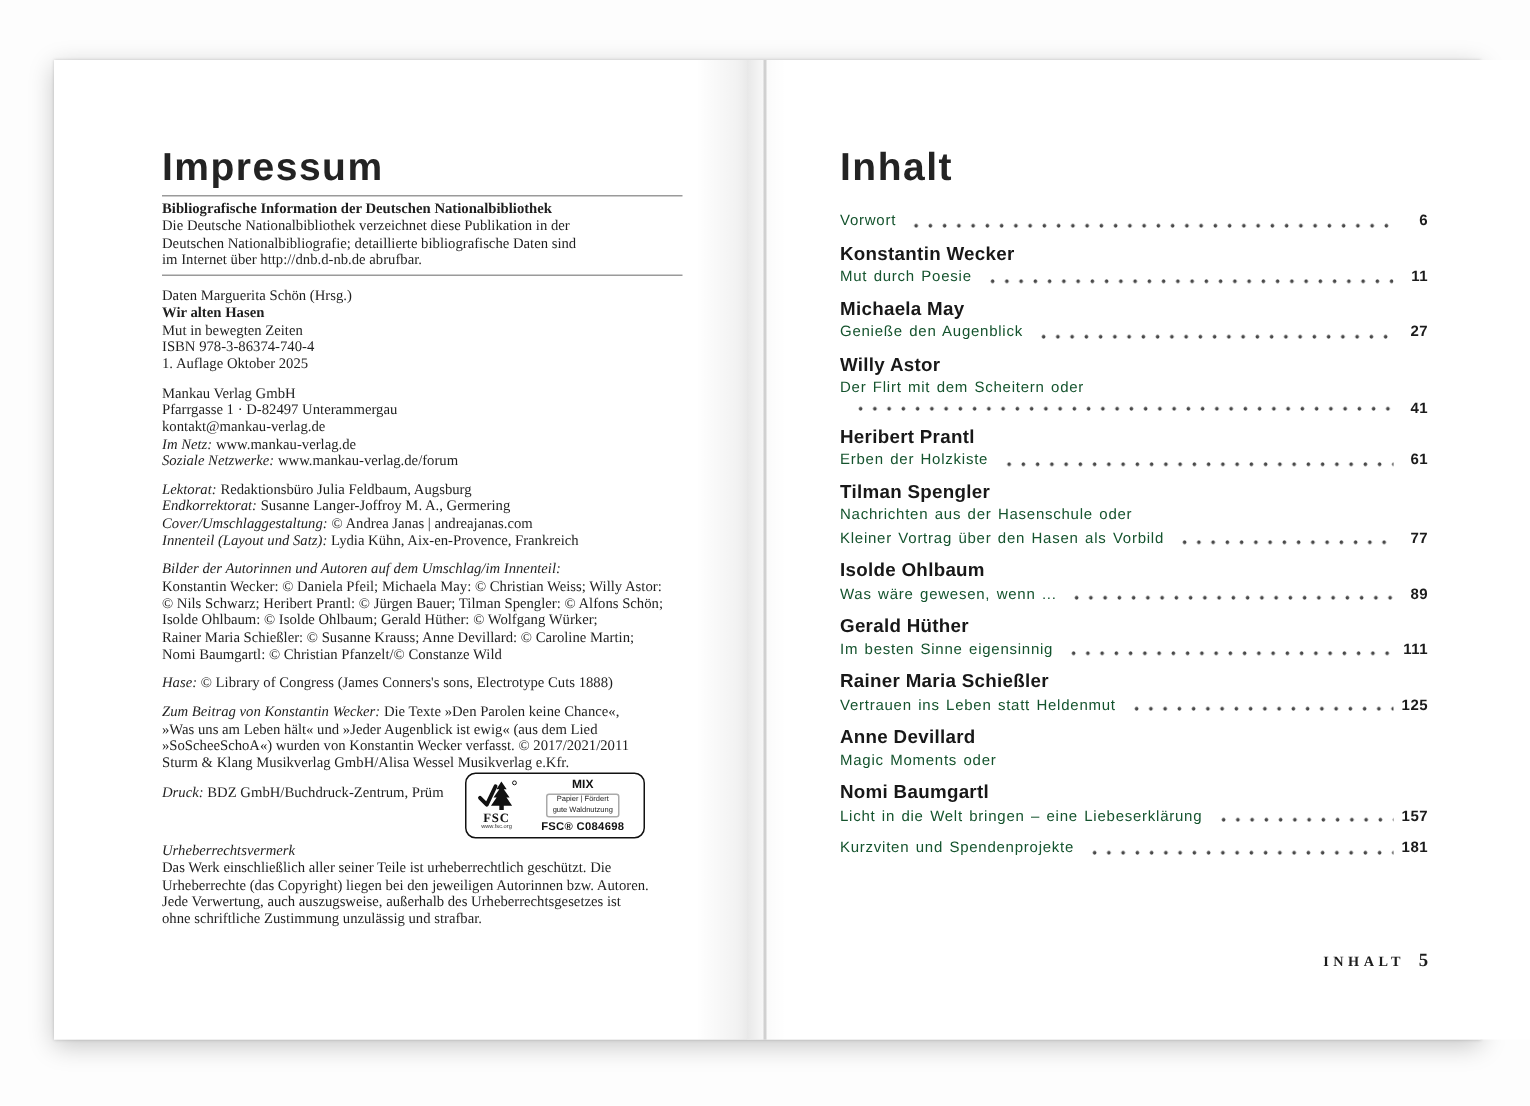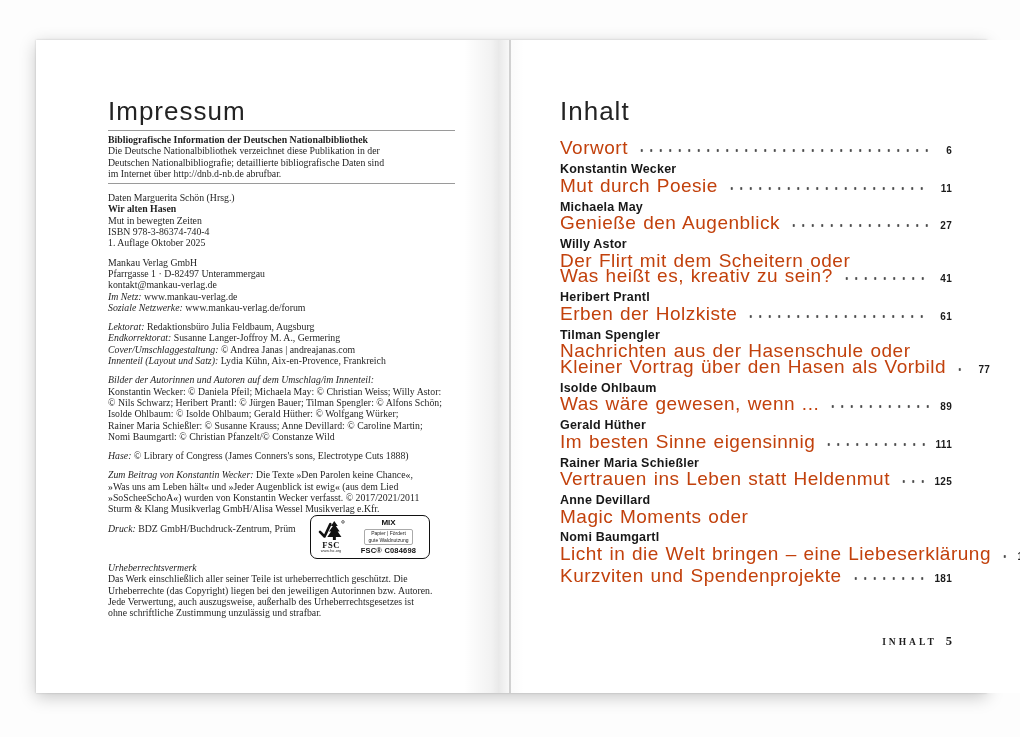--- a/index.html
+++ b/index.html
@@ -13,21 +13,21 @@
   .page-left::after{content:'';position:absolute;top:0;right:0;width:46px;height:100%;
       background:linear-gradient(to right, rgba(0,0,0,0) 0%, rgba(0,0,0,0.05) 60%, rgba(0,0,0,0.14) 100%);pointer-events:none;}
   .page-right::before{content:'';position:absolute;top:0;left:0;width:26px;height:100%;
       background:linear-gradient(to right, rgba(0,0,0,0.09) 0%, rgba(0,0,0,0.02) 50%, rgba(0,0,0,0) 100%);pointer-events:none;}
   .seam{position:absolute;top:0;left:473px;width:2px;height:653px;background:rgba(0,0,0,0.16);}
 
   .page-content{position:relative;height:100%;box-sizing:border-box;}
   .page-left .page-content{padding:58px 55px 0 72px;}
   .page-right .page-content{padding:58px 75px 0 62px;}
 
-  h1.page-title{margin:0;font-family:"Liberation Sans", sans-serif;font-weight:400;
+  h1.page-title{margin:0;font-family:"Liberation Sans", sans-serif;font-weight:700;
       font-size:26px;line-height:26px;letter-spacing:1px;color:#232323;}
   .page-left h1.page-title{margin-bottom:6px;}
   .page-right h1.page-title{margin-bottom:16px;}
 
   
   .imp-block{margin:0 0 8px 0;}
   .imp-line{white-space:nowrap;font-size:9.8px;line-height:11.3px;color:#1f1f1f;}
   .seg-i{font-style:italic;}
   .seg-b{font-weight:700;text-align:center;}
   .blk-biblio{border-top:1px solid #9a9a9a;border-bottom:1px solid #9a9a9a;padding:3px 0 4px 0;}
@@ -43,21 +43,21 @@
   .fsc-right{display:flex;flex-direction:column;align-items:center;line-height:1.25;flex:1;}
   .fsc-mix{font-weight:700;font-size:8px;color:#111;}
   .fsc-claim{border:0.5px solid #aaa;border-radius:2px;padding:0.5px 3px;margin:1px 0;
       font-size:5px;color:#222;text-align:center;line-height:1.3;}
   .fsc-cert{font-weight:700;font-size:7.5px;color:#111;letter-spacing:0.2px;}
 
   
   .toc-entry{margin:0 0 6px 0;font-family:"Liberation Sans", sans-serif;}
   .toc-author{font-size:12.5px;line-height:15.5px;font-weight:700;color:#181818;letter-spacing:0.2px;white-space:nowrap;}
   .toc-row{display:flex;align-items:baseline;}
-  .toc-text{font-size:19px;line-height:15.5px;color:#c2410c;letter-spacing:0.5px;word-spacing:1px;white-space:nowrap;}
+  .toc-text{font-size:10px;line-height:15.5px;color:#14532d;letter-spacing:0.5px;word-spacing:1px;white-space:nowrap;}
   .leader{flex:1 1 auto;height:3px;align-self:flex-end;margin:0 5px 4px 9px;
       background-image:radial-gradient(circle, #4a4a4a 1.05px, transparent 1.45px);
       background-size:9.5px 3px;background-repeat:repeat-x;background-position:left bottom;min-width:12px;}
   .toc-page{font-size:10px;font-weight:700;color:#1c1c1c;min-width:18px;text-align:right;letter-spacing:0.3px;}
 
   .folio{position:absolute;right:75px;bottom:44px;color:#1d1d1d;font-family:"Liberation Serif", serif;}
   .folio-label{font-size:9.5px;font-weight:600;letter-spacing:3px;}
   .folio-page{font-size:12.5px;font-weight:700;margin-left:9px;}
 </style>
 </head>
@@ -172,21 +172,20 @@
                 <span class="leader"></span>
                 <span class="toc-page">27</span>
               </div>
             </div>
             <div class="toc-entry">
               <div class="toc-author">Willy Astor</div>
               <div class="toc-row">
                 <span class="toc-text">Der Flirt mit dem Scheitern oder</span>
               </div>
               <div class="toc-row">
-                <span class="toc-text">Was heißt es, kreativ zu sein?</span>
                 <span class="leader"></span>
                 <span class="toc-page">41</span>
               </div>
             </div>
             <div class="toc-entry">
               <div class="toc-author">Heribert Prantl</div>
               <div class="toc-row">
                 <span class="toc-text">Erben der Holzkiste</span>
                 <span class="leader"></span>
                 <span class="toc-page">61</span>

